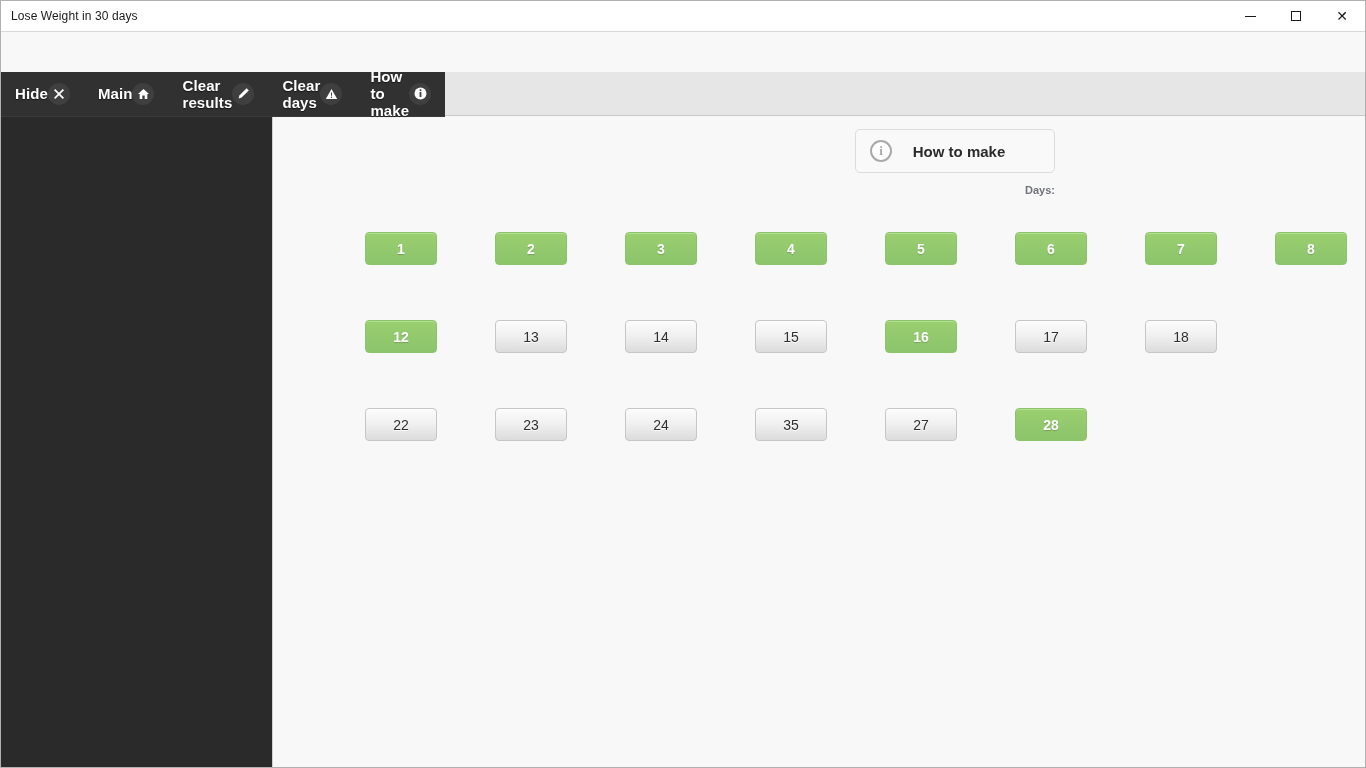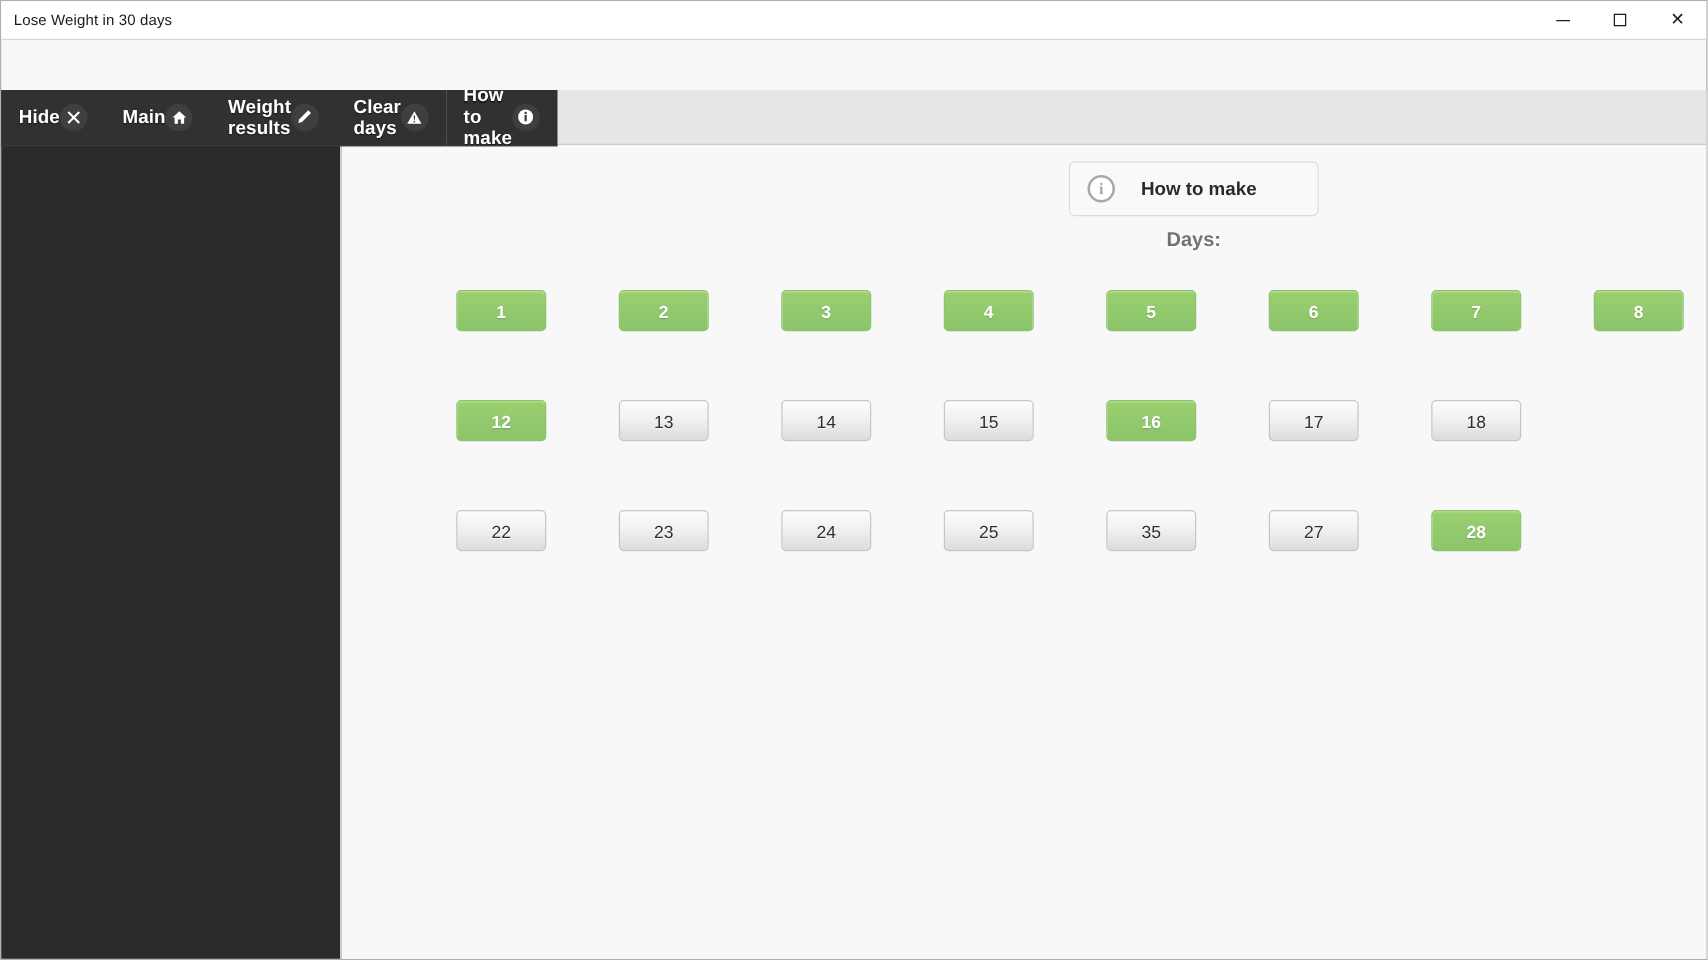--- a/index.html
+++ b/index.html
@@ -235,22 +235,22 @@
     padding-right: 28px;
     text-shadow: 0 1px 0 rgba(255,255,255,.8);
   }
 
   
   .days-label {
     position: absolute;
     left: 582px;
     top: 68px;
     width: 200px;
-    text-align: center;
-    font-size: 16px;
+    text-align: right;
+    font-size: 11px;
     font-weight: bold;
     color: #6f7378;
     text-shadow: 0 1px 0 rgba(255,255,255,.8);
   }
 
   
   .day-grid {
     position: absolute;
     left: 63px;
     top: 116px;
@@ -330,21 +330,21 @@
       <div class="side-item">
         <span class="side-label">Main</span>
         <span class="side-icon">
           <svg width="13" height="12" viewBox="0 0 13 12">
               <path d="M6.5 1 12 6H10.3v5H7.7V7.6H5.3V11H2.7V6H1Z" fill="#ffffff"></path>
             </svg>
         </span>
       </div>
 
       <div class="side-item">
-        <span class="side-label">Weight results</span>
+        <span class="side-label">Clear results</span>
         <span class="side-icon">
           <svg width="13" height="13" viewBox="0 0 13 13">
               <path d="M9.6 1.2 11.8 3.4 4.6 10.6 1.6 11.4 2.4 8.4Z" fill="#ffffff"></path>
             </svg>
         </span>
       </div>
 
       <div class="side-item">
         <span class="side-label">Clear days</span>
         <span class="side-icon">
@@ -448,23 +448,20 @@
             <div class="day-cell">
                 <div class="day-btn off">22</div>
               </div>
             <div class="day-cell">
                 <div class="day-btn off">23</div>
               </div>
             <div class="day-cell">
                 <div class="day-btn off">24</div>
               </div>
             <div class="day-cell">
-                <div class="day-btn off">25</div>
-              </div>
-            <div class="day-cell">
                 <div class="day-btn off">35</div>
               </div>
             <div class="day-cell">
                 <div class="day-btn off">27</div>
               </div>
             <div class="day-cell">
                 <div class="day-btn on">28</div>
               </div>
           </div>
 

